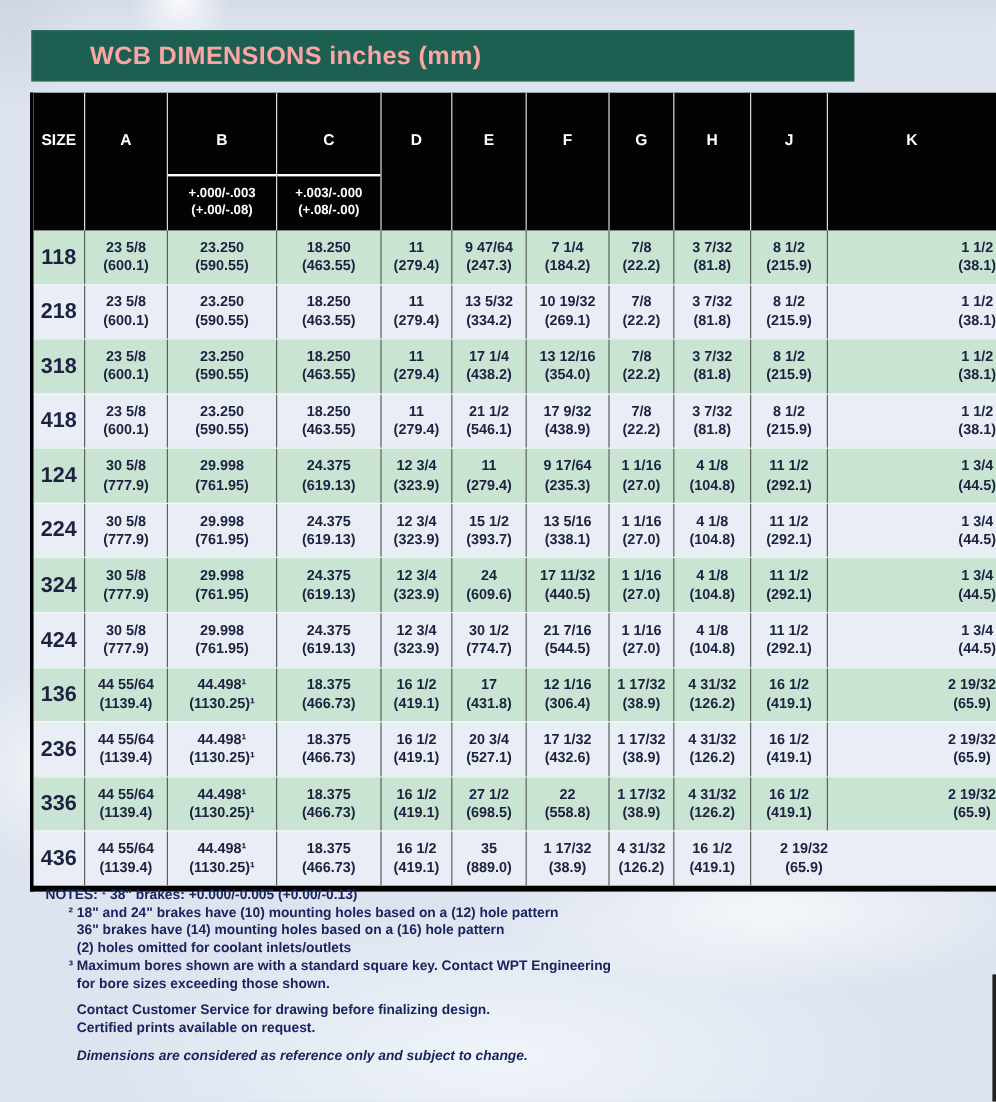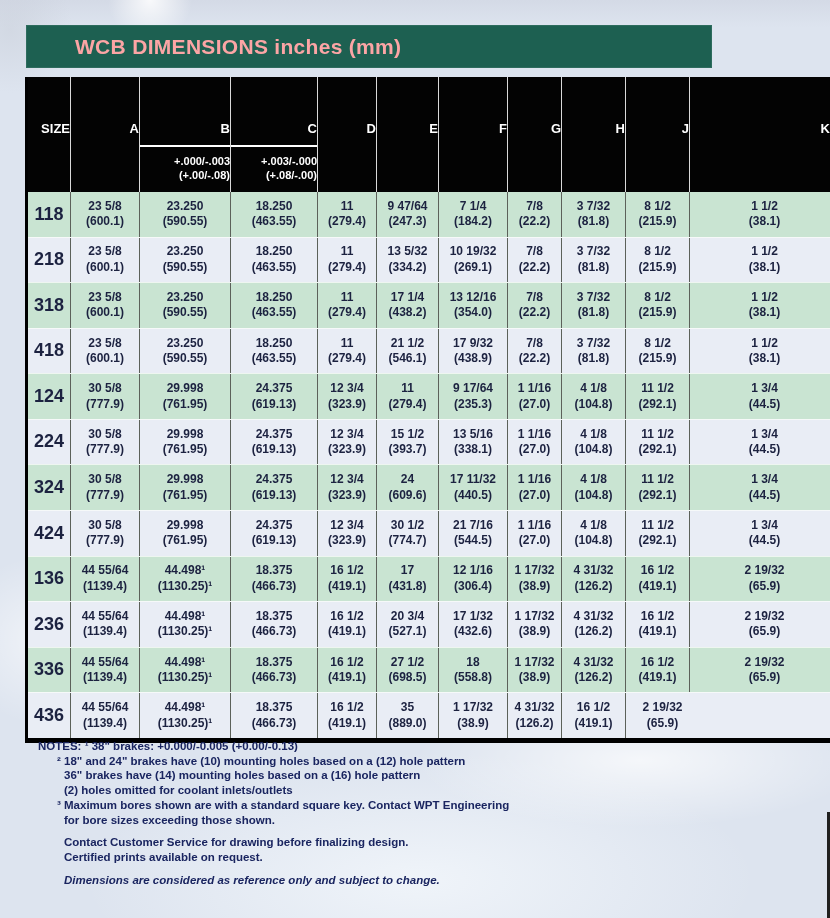--- a/index.html
+++ b/index.html
@@ -28,41 +28,41 @@
   .title-bar .t{color:#fca5a5;font-weight:bold;font-size:21px;letter-spacing:.3px;padding-left:49px;}
 
   .tbl{
     position:absolute;left:25px;top:77px;width:805px;
     border-left:3px solid #000;border-bottom:5px solid #000;
     box-sizing:border-box;overflow:hidden;
   }
   .grid-row{display:grid;grid-template-columns:43px 69px 91px 87px 59px 62px 69px 54px 64px 64px 140px;}
   .thead{height:115px;background:#030303;position:relative;}
   .thead .hcell{
-    position:relative;color:#fff;font-weight:bold;font-size:13px;text-align:right;
-    padding-top:44px;box-sizing:border-box;border-right:1px solid #d9d9d9;height:115px;
+    position:relative;color:#fff;font-weight:bold;font-size:13px;text-align:center;
+    padding-top:32px;box-sizing:border-box;border-right:1px solid #d9d9d9;height:115px;
   }
   .thead .hcell:last-child{border-right:none;}
   .thead .hcell .tol{
     position:absolute;left:0;right:0;bottom:0;height:47px;border-top:2px solid #ffffff;
     font-size:11px;line-height:14px;padding-top:7px;box-sizing:border-box;font-weight:bold;
   }
   .tbody .body-row{height:44.58px;}
   .tbody .body-row.green{background:#c9e4d2;}
   .tbody .body-row.white{background:#e9edf5;}
   .tbody .body-row{border-top:1px solid rgba(250,252,250,.75);}
   .tbody .body-row:first-child{border-top:none;}
   .cell{
     border-right:1px solid #5c615a;box-sizing:border-box;height:100%;
     display:flex;flex-direction:column;justify-content:center;align-items:center;
     color:#1c2240;font-weight:bold;font-size:12px;line-height:15.5px;text-align:center;
   }
   .cell:last-child{border-right:none;}
   .cell.size{font-size:18px;text-align:center;}
-  .cell.kcol{align-items:center;padding-left:9px;}
+  .cell.kcol{align-items:flex-end;padding-left:9px;}
   .cell.kcol .kwrap{display:inline-block;text-align:center;}
 
   .notes{position:absolute;left:38px;top:739px;color:#1a2560;font-weight:bold;font-size:11.5px;line-height:14.7px;}
   .notes .ln.i1{margin-left:19px;}
   .notes .ln.i2{margin-left:26px;}
   .notes .block-gap{height:8px;}
   .notes .disc{font-style:italic;margin-left:26px;}
   .notes .contact{margin-left:26px;}
 </style>
 </head>
@@ -562,21 +562,21 @@
         </div>
         <div class="cell">
           <div>16 1/2</div>
           <div>(419.1)</div>
         </div>
         <div class="cell">
           <div>27 1/2</div>
           <div>(698.5)</div>
         </div>
         <div class="cell">
-          <div>18</div>
+          <div>22</div>
           <div>(558.8)</div>
         </div>
         <div class="cell">
           <div>1 17/32</div>
           <div>(38.9)</div>
         </div>
         <div class="cell">
           <div>4 31/32</div>
           <div>(126.2)</div>
         </div>

